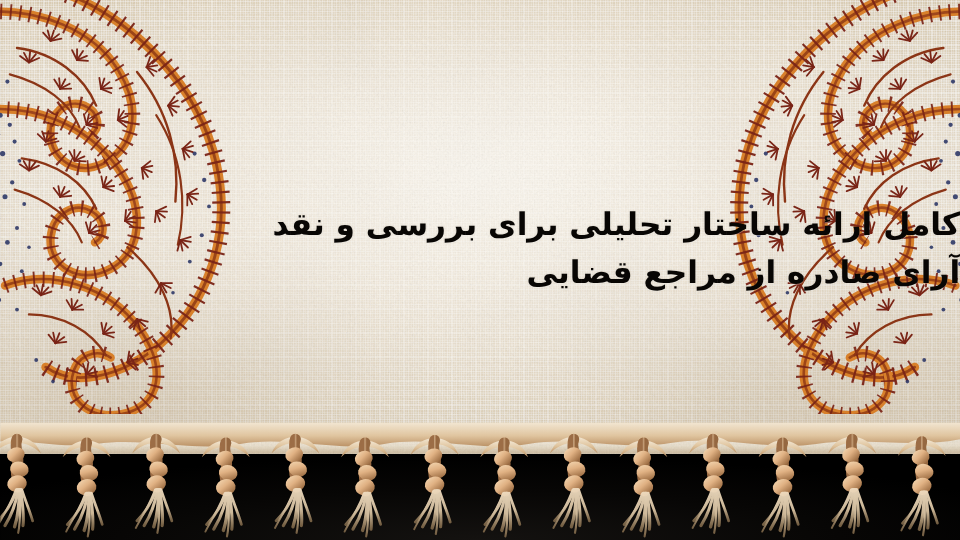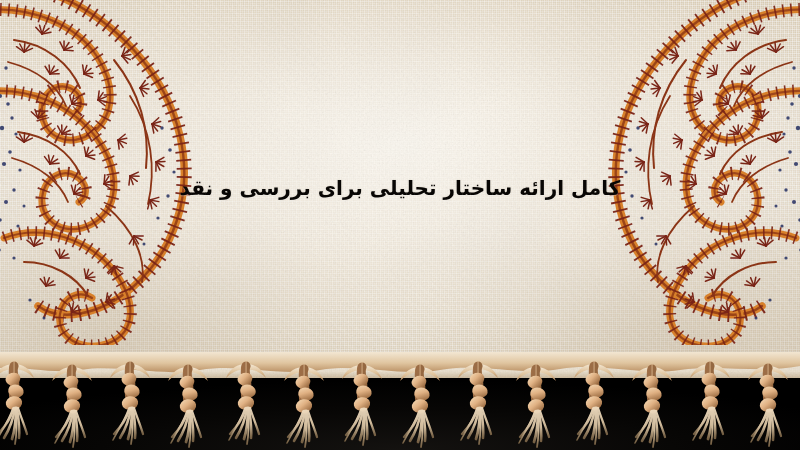--- a/index.html
+++ b/index.html
@@ -60,24 +60,23 @@
   .motif{position:absolute;top:0;width:258px;height:345px;pointer-events:none;}
   .motif.left{left:-6px;}
   .motif.right{right:-6px;transform:scaleX(-1);}
 
   
   .fringe{position:absolute;left:0;top:352px;width:800px;height:98px;pointer-events:none;}
 
   
   .headline{
     position:absolute;left:0;top:168px;width:800px;
-    text-align:center;
     color:#080604;
     font-weight:bold;
-    font-size:20px;
+    font-size:26px;
     line-height:40px;
     letter-spacing:0px;
     direction:rtl;
     text-shadow:0 1px 0 rgba(255,255,255,.30), 0 0 2px rgba(90,70,45,.18);
   }
   .headline .ln{display:block;white-space:nowrap;}
 </style>
 </head>
 <body>
 
@@ -419,15 +418,16 @@
           <use href="#tassel"></use>
         </g>
       <g transform="translate(768,16)">
           <use href="#tassel"></use>
         </g>
     </g>
   </svg>
 
   <div class="headline">
     <span class="ln">کامل ارائه ساختار تحلیلی برای بررسی و نقد</span>
+    <span class="ln">آرای صادره از مراجع قضایی</span>
   </div>
 
 </div>
 
 </body></html>

